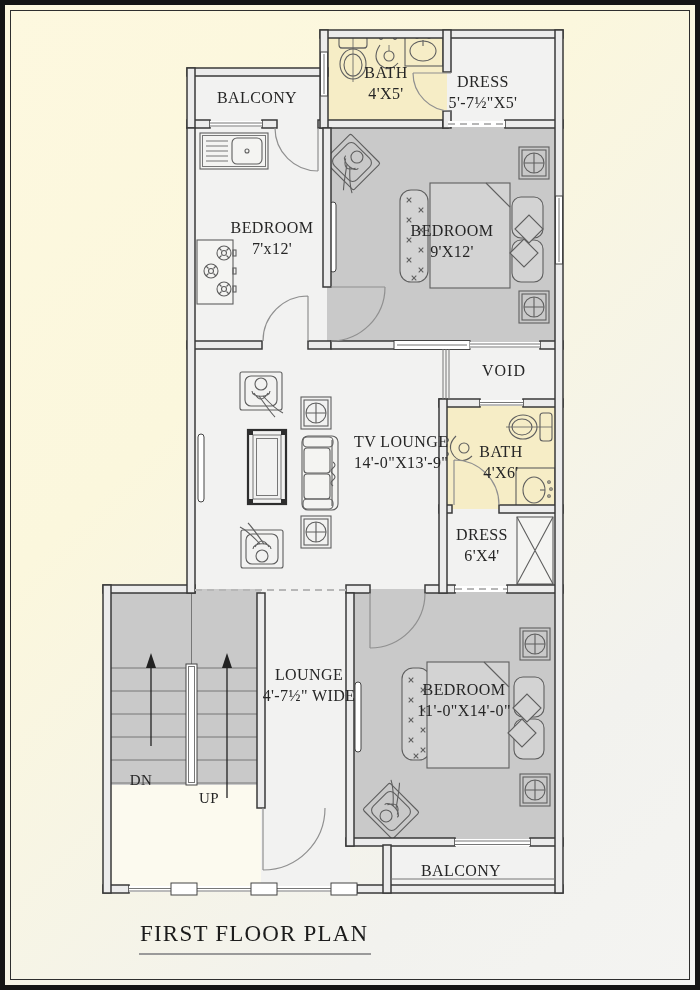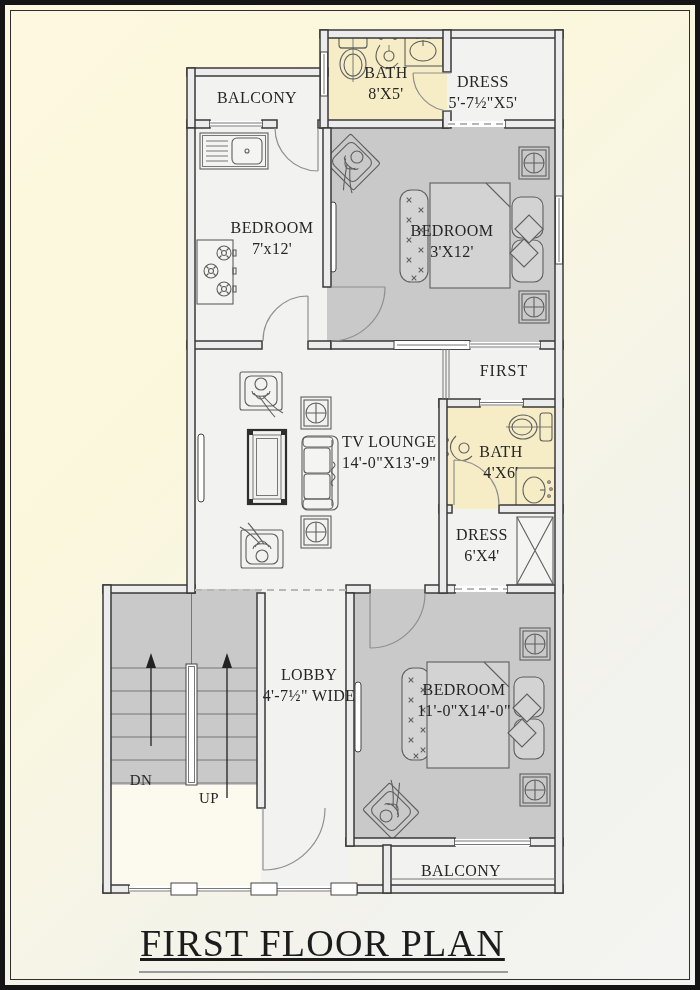--- a/index.html
+++ b/index.html
@@ -20,24 +20,24 @@
   .wn{fill:#ffffff;stroke:#444;stroke-width:1;}
   .tn{stroke:#777;stroke-width:1;fill:none;}
   .dr{fill:none;stroke:#909090;stroke-width:1.2;}
   .dsh{stroke:#b7b7b7;stroke-width:2;stroke-dasharray:7 5;fill:none;}
   .ar{stroke:#222;stroke-width:1.3;fill:none;}
   
   .lbl{position:absolute;transform:translate(-50%,-50%);text-align:center;
        font-size:16px;color:var(--label-color,#262626);letter-spacing:.4px;
        line-height:1.3;white-space:nowrap;z-index:10;}
   .lbl.small{font-size:15px;}
-  .lbl.la{transform:translateY(-50%);text-align:left;}
-  .title{position:absolute;left:139px;top:921px;z-index:10;font-size:38px;
+  .lbl.la{transform:translateY(-50%);text-align:left;margin-left:12px;}
+  .title{position:absolute;left:139px;top:921px;z-index:10;font-size:23px;
          letter-spacing:1.2px;color:#1c1c1c;padding:0 3px 6px 1px;
-         border-bottom:2.5px solid #9a9a9a;white-space:nowrap;text-decoration:underline;}
+         border-bottom:2.5px solid #9a9a9a;white-space:nowrap;}
 </style>
 </head>
 <body>
 
 <div class="page">
 
 <svg class="plan" width="700" height="990" viewBox="0 0 700 990">
   <defs>
     <g id="xm">
           <path d="M -2.3 -2.3 L 2.3 2.3 M -2.3 2.3 L 2.3 -2.3"></path>
@@ -310,51 +310,51 @@
     <path d="M 451 73 H 413 M 413 73 A 38 38 0 0 0 451 111"></path>
     <path d="M 331 287 H 385 M 385 287 A 54 54 0 0 1 331 341"></path>
   </g>
 </svg>
 
 <div class="lbl" style="left:257px;top:98px">
   <div>BALCONY</div>
 </div>
 <div class="lbl" style="left:386px;top:84px">
   <div>BATH</div>
-  <div>8'X5'</div>
+  <div>4'X5'</div>
 </div>
 <div class="lbl" style="left:483px;top:93px">
   <div>DRESS</div>
   <div>5'-7½"X5'</div>
 </div>
 <div class="lbl" style="left:272px;top:239px">
   <div>BEDROOM</div>
   <div>7'x12'</div>
 </div>
 <div class="lbl" style="left:452px;top:242px">
   <div>BEDROOM</div>
-  <div>3'X12'</div>
+  <div>9'X12'</div>
 </div>
 <div class="lbl" style="left:504px;top:371px;letter-spacing:1px">
-  <div>FIRST</div>
+  <div>VOID</div>
 </div>
 <div class="lbl la" style="left:342px;top:453px">
   <div>TV LOUNGE</div>
   <div>14'-0"X13'-9"</div>
 </div>
 <div class="lbl" style="left:501px;top:463px">
   <div>BATH</div>
   <div>4'X6'</div>
 </div>
 <div class="lbl" style="left:482px;top:546px">
   <div>DRESS</div>
   <div>6'X4'</div>
 </div>
 <div class="lbl" style="left:309px;top:686px">
-  <div>LOBBY</div>
+  <div>LOUNGE</div>
   <div>4'-7½" WIDE</div>
 </div>
 <div class="lbl small" style="left:141px;top:781px">
   <div>DN</div>
 </div>
 <div class="lbl small" style="left:209px;top:799px">
   <div>UP</div>
 </div>
 <div class="lbl" style="left:464px;top:701px">
   <div>BEDROOM</div>

